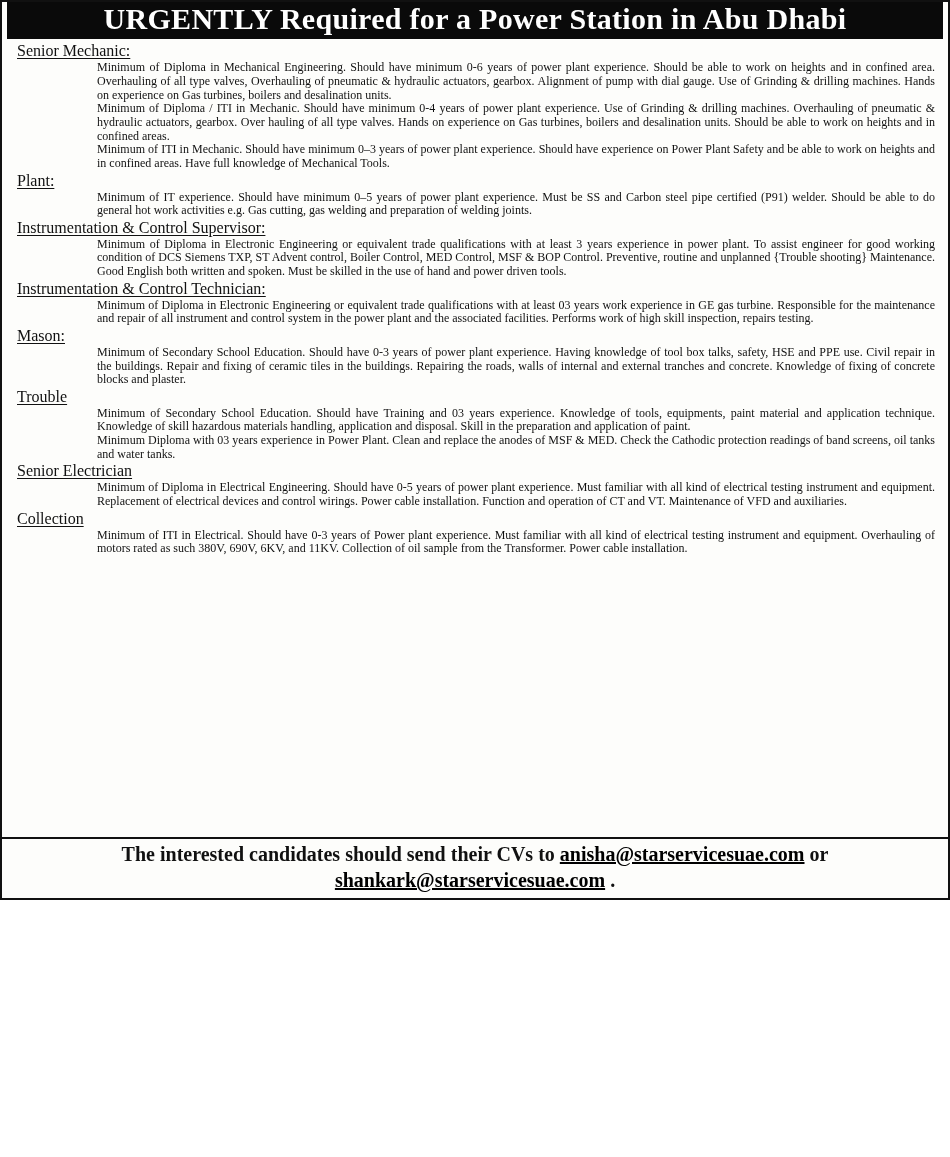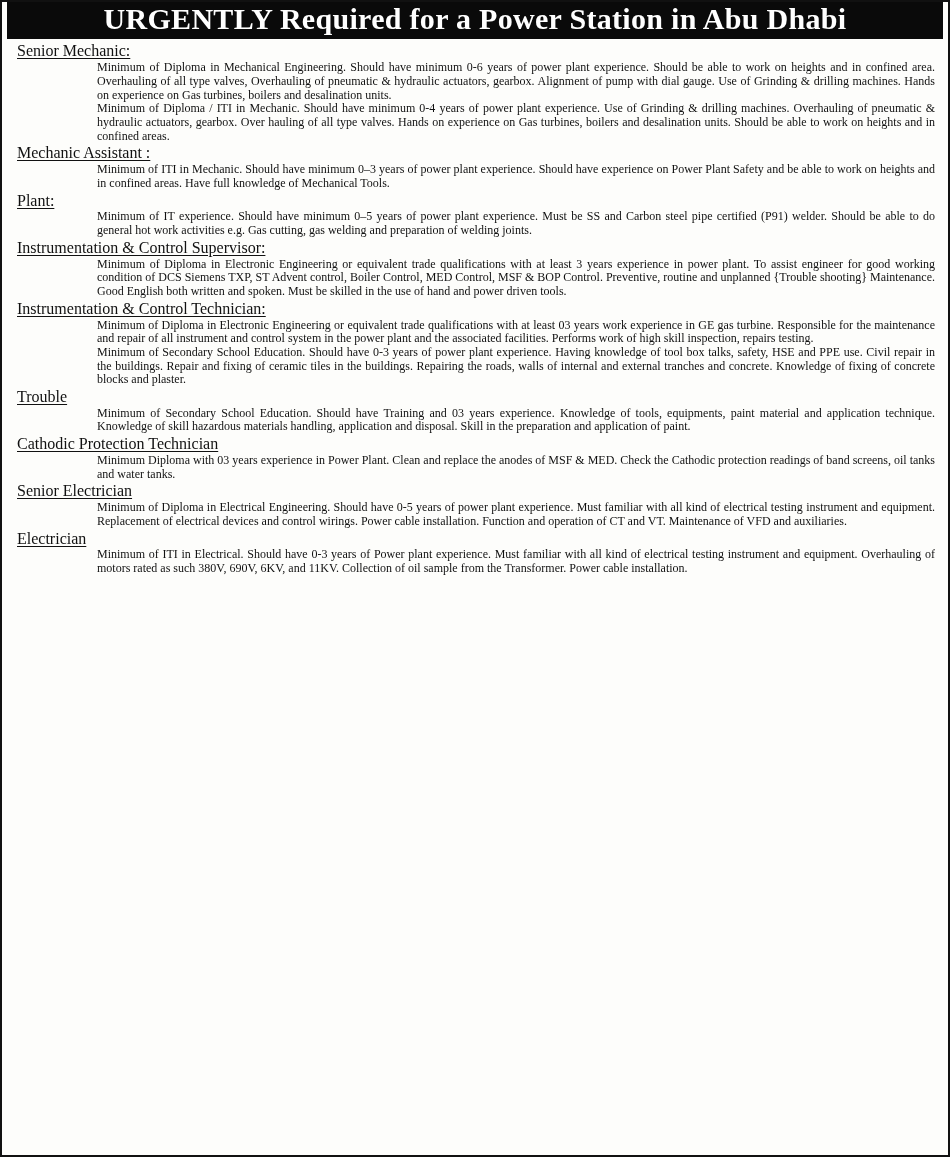--- a/index.html
+++ b/index.html
@@ -5,21 +5,21 @@
   * { box-sizing: border-box; }
   html, body {
     margin: 0;
     padding: 0;
     background: #ffffff;
     font-family: "Liberation Serif", "DejaVu Serif", serif;
   }
   .page {
     position: relative;
     width: 950px;
-    height: 1157px;
+    height: 900px;
     margin: 0 auto;
     background: #fdfdfb;
     border: 2px solid #111;
     padding: 3px 5px 0 5px;
     color: #111;
     display: flex;
     flex-direction: column;
     overflow: hidden;
   }
   .header-bar {
@@ -85,59 +85,62 @@
     <div class="job-section">
       <div class="section-heading">Senior Mechanic:</div>
       <p class="section-body">Minimum of Diploma in Mechanical Engineering. Should have minimum 0-6 years of power plant experience. Should be able to work on heights and in confined area. Overhauling of all type valves, Overhauling of pneumatic &amp; hydraulic actuators, gearbox. Alignment of pump with dial gauge. Use of Grinding &amp; drilling machines. Hands on experience on Gas turbines, boilers and desalination units.</p>
     </div>
 
     <div class="job-section">
       <p class="section-body">Minimum of Diploma / ITI in Mechanic. Should have minimum 0-4 years of power plant experience. Use of Grinding &amp; drilling machines. Overhauling of pneumatic &amp; hydraulic actuators, gearbox. Over hauling of all type valves. Hands on experience on Gas turbines, boilers and desalination units. Should be able to work on heights and in confined areas.</p>
     </div>
 
     <div class="job-section">
-      <div class="section-heading">Mechanic Assistant :</div>
       <p class="section-body">Minimum of ITI in Mechanic. Should have minimum 0–3 years of power plant experience. Should have experience on Power Plant Safety and be able to work on heights and in confined areas. Have full knowledge of Mechanical Tools.</p>
     </div>
 
     <div class="job-section">
       <div class="section-heading">Plant:</div>
       <p class="section-body">Minimum of IT experience. Should have minimum 0–5 years of power plant experience. Must be SS and Carbon steel pipe certified (P91) welder. Should be able to do general hot work activities e.g. Gas cutting, gas welding and preparation of welding joints.</p>
     </div>
 
     <div class="job-section">
       <div class="section-heading">Instrumentation &amp; Control Supervisor:</div>
       <p class="section-body">Minimum of Diploma in Electronic Engineering or equivalent trade qualifications with at least 3 years experience in power plant. To assist engineer for good working condition of DCS Siemens TXP, ST Advent control, Boiler Control, MED Control, MSF &amp; BOP Control. Preventive, routine and unplanned {Trouble shooting} Maintenance. Good English both written and spoken. Must be skilled in the use of hand and power driven tools.</p>
     </div>
 
     <div class="job-section">
       <div class="section-heading">Instrumentation &amp; Control Technician:</div>
       <p class="section-body">Minimum of Diploma in Electronic Engineering or equivalent trade qualifications with at least 03 years work experience in GE gas turbine. Responsible for the maintenance and repair of all instrument and control system in the power plant and the associated facilities. Performs work of high skill inspection, repairs testing.</p>
     </div>
 
     <div class="job-section">
+      <div class="section-heading">Mason:</div>
       <p class="section-body">Minimum of Secondary School Education. Should have 0-3 years of power plant experience. Having knowledge of tool box talks, safety, HSE and PPE use. Civil repair in the buildings. Repair and fixing of ceramic tiles in the buildings. Repairing the roads, walls of internal and external tranches and concrete. Knowledge of fixing of concrete blocks and plaster.</p>
     </div>
 
     <div class="job-section">
       <div class="section-heading">Trouble</div>
       <p class="section-body">Minimum of Secondary School Education. Should have Training and 03 years experience. Knowledge of tools, equipments, paint material and application technique. Knowledge of skill hazardous materials handling, application and disposal. Skill in the preparation and application of paint.</p>
     </div>
 
     <div class="job-section">
-      <div class="section-heading">Cathodic Protection Technician</div>
       <p class="section-body">Minimum Diploma with 03 years experience in Power Plant. Clean and replace the anodes of MSF &amp; MED. Check the Cathodic protection readings of band screens, oil tanks and water tanks.</p>
     </div>
 
     <div class="job-section">
       <div class="section-heading">Senior Electrician</div>
       <p class="section-body">Minimum of Diploma in Electrical Engineering. Should have 0-5 years of power plant experience. Must familiar with all kind of electrical testing instrument and equipment. Replacement of electrical devices and control wirings. Power cable installation. Function and operation of CT and VT. Maintenance of VFD and auxiliaries.</p>
     </div>
 
     <div class="job-section">
-      <div class="section-heading">Electrician</div>
+      <div class="section-heading">Collection</div>
       <p class="section-body">Minimum of ITI in Electrical. Should have 0-3 years of Power plant  experience. Must familiar with all kind of electrical testing instrument and equipment. Overhauling of motors rated as such 380V, 690V, 6KV, and 11KV. Collection of oil sample from the Transformer. Power cable installation.</p>
     </div>
 
   </div>
 
+  <div class="footer">
+    <div><span>The interested candidates should send their CVs to </span><a class="email">anisha@starservicesuae.com</a><span> or</span></div>
+    <div><a class="email">shankark@starservicesuae.com</a><span> .</span></div>
+  </div>
 
 </div>
 
 </body></html>

